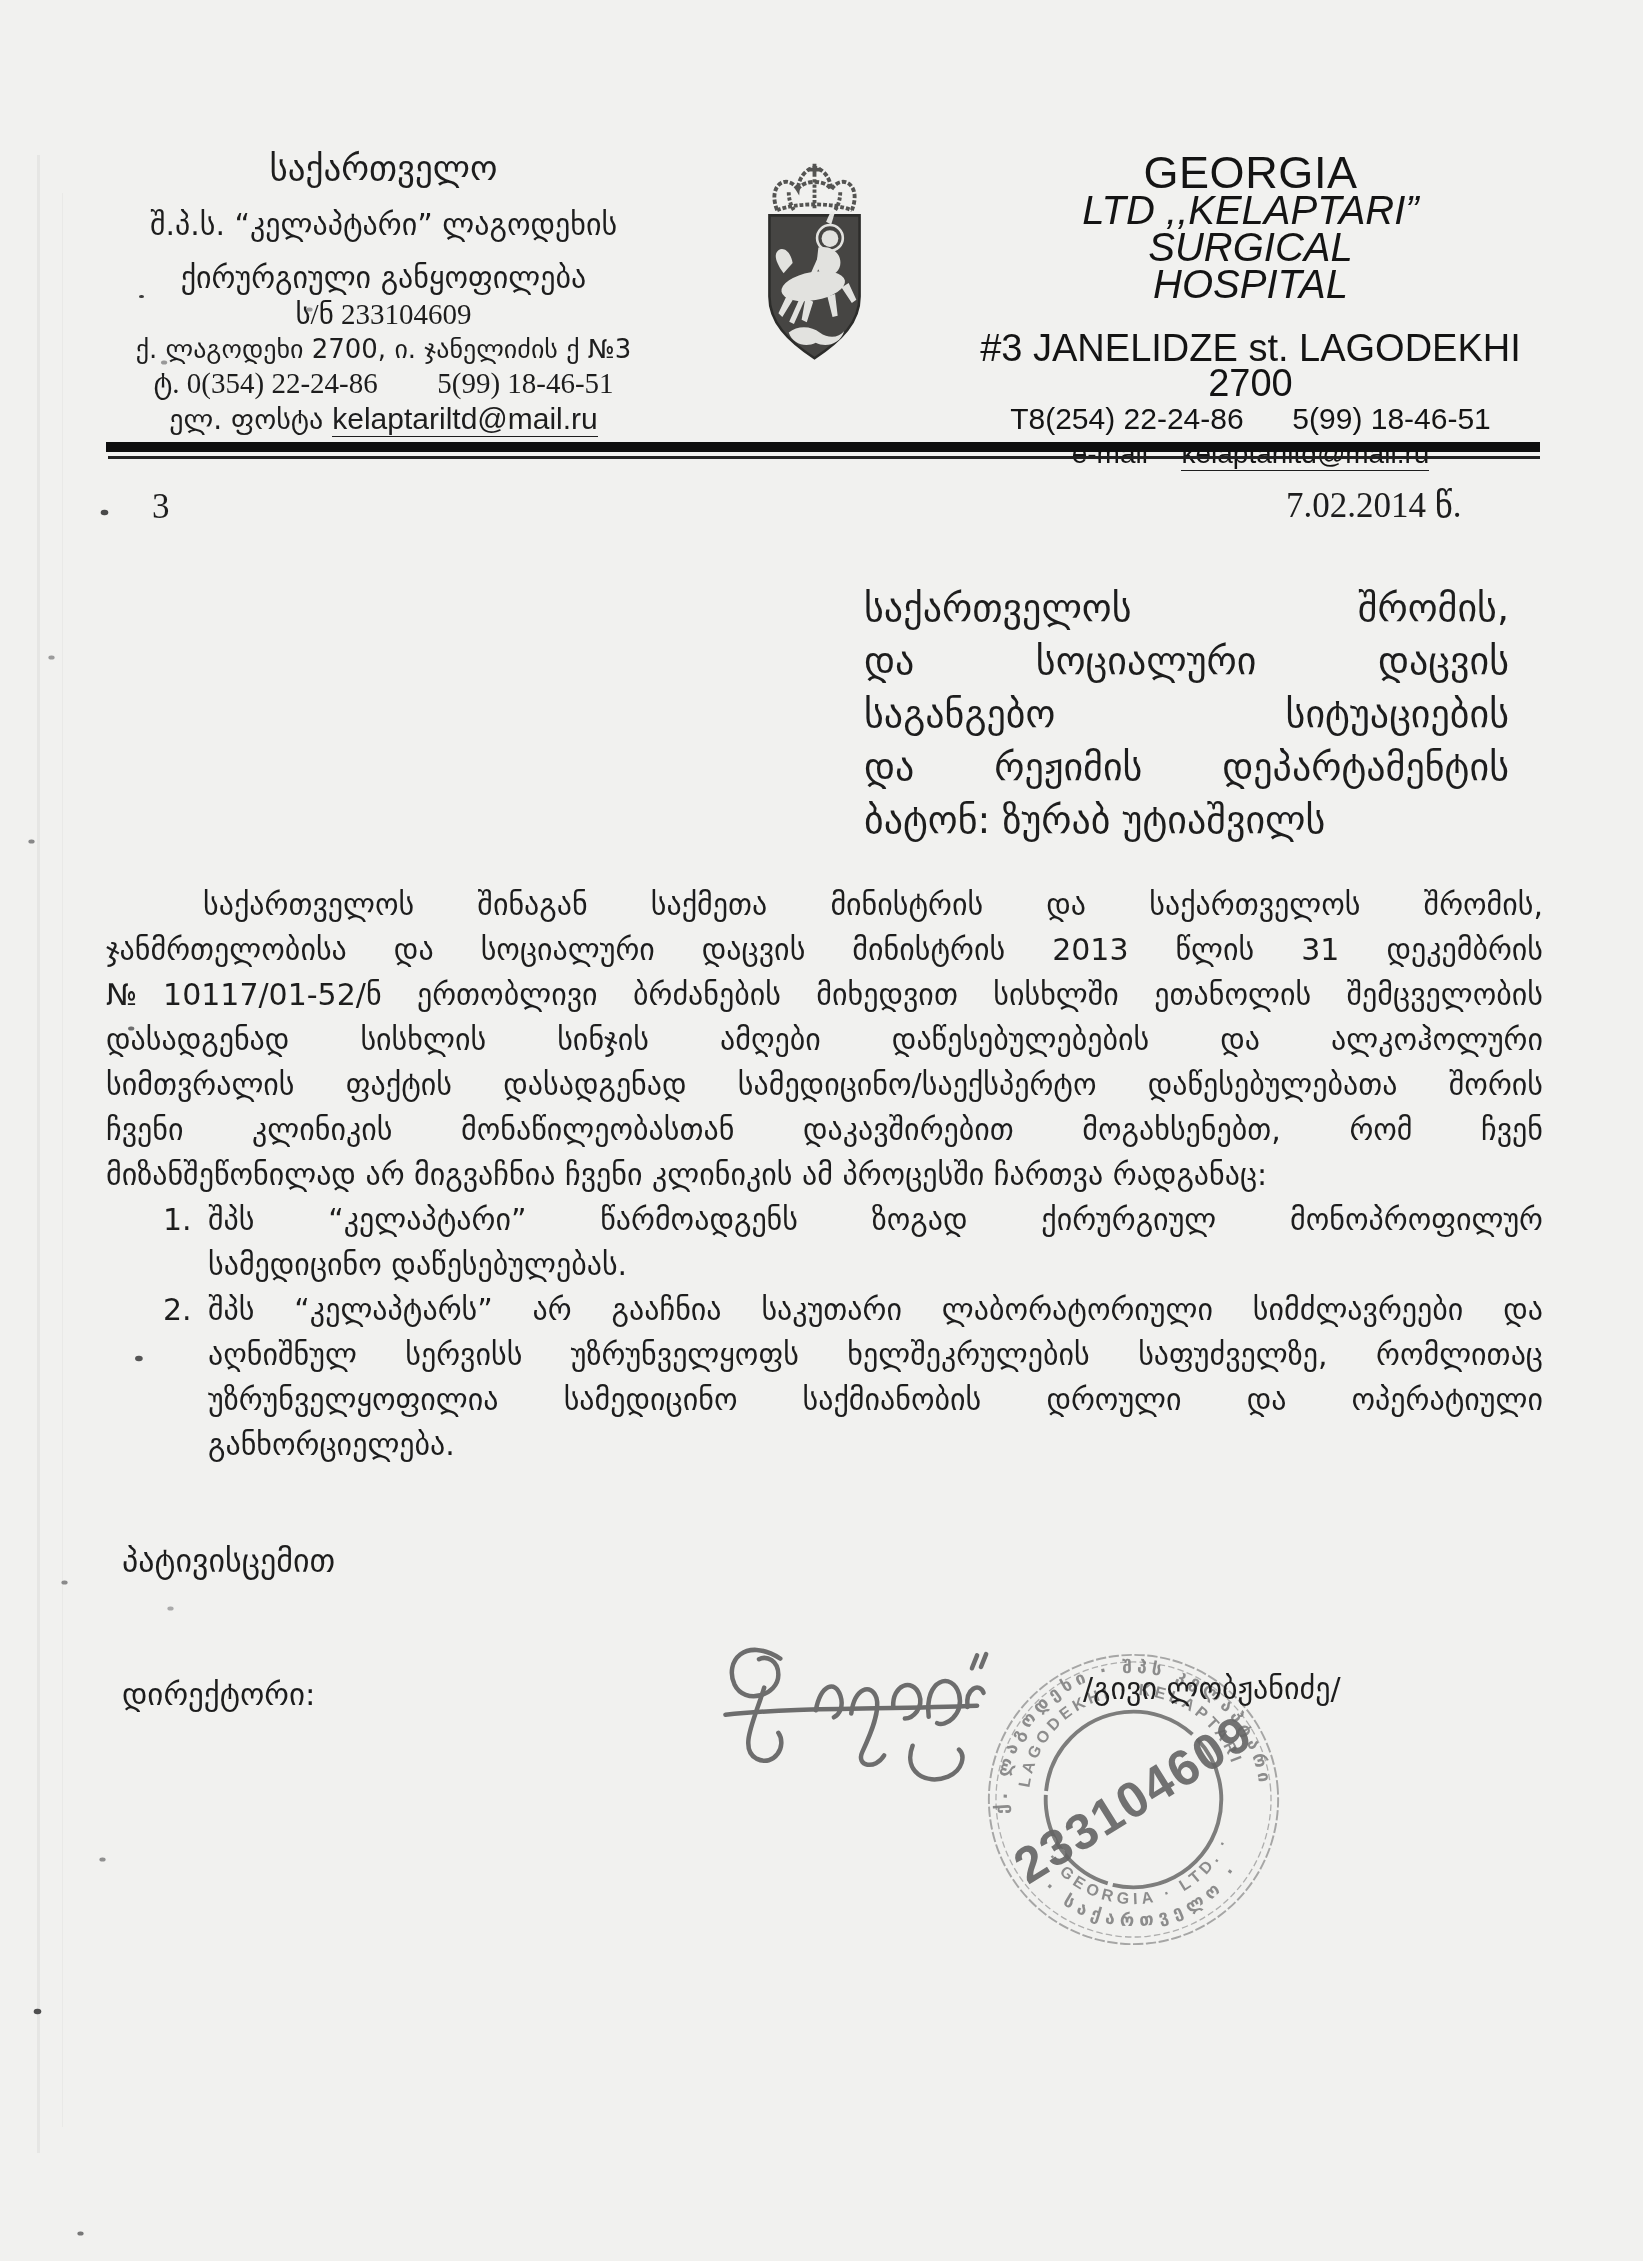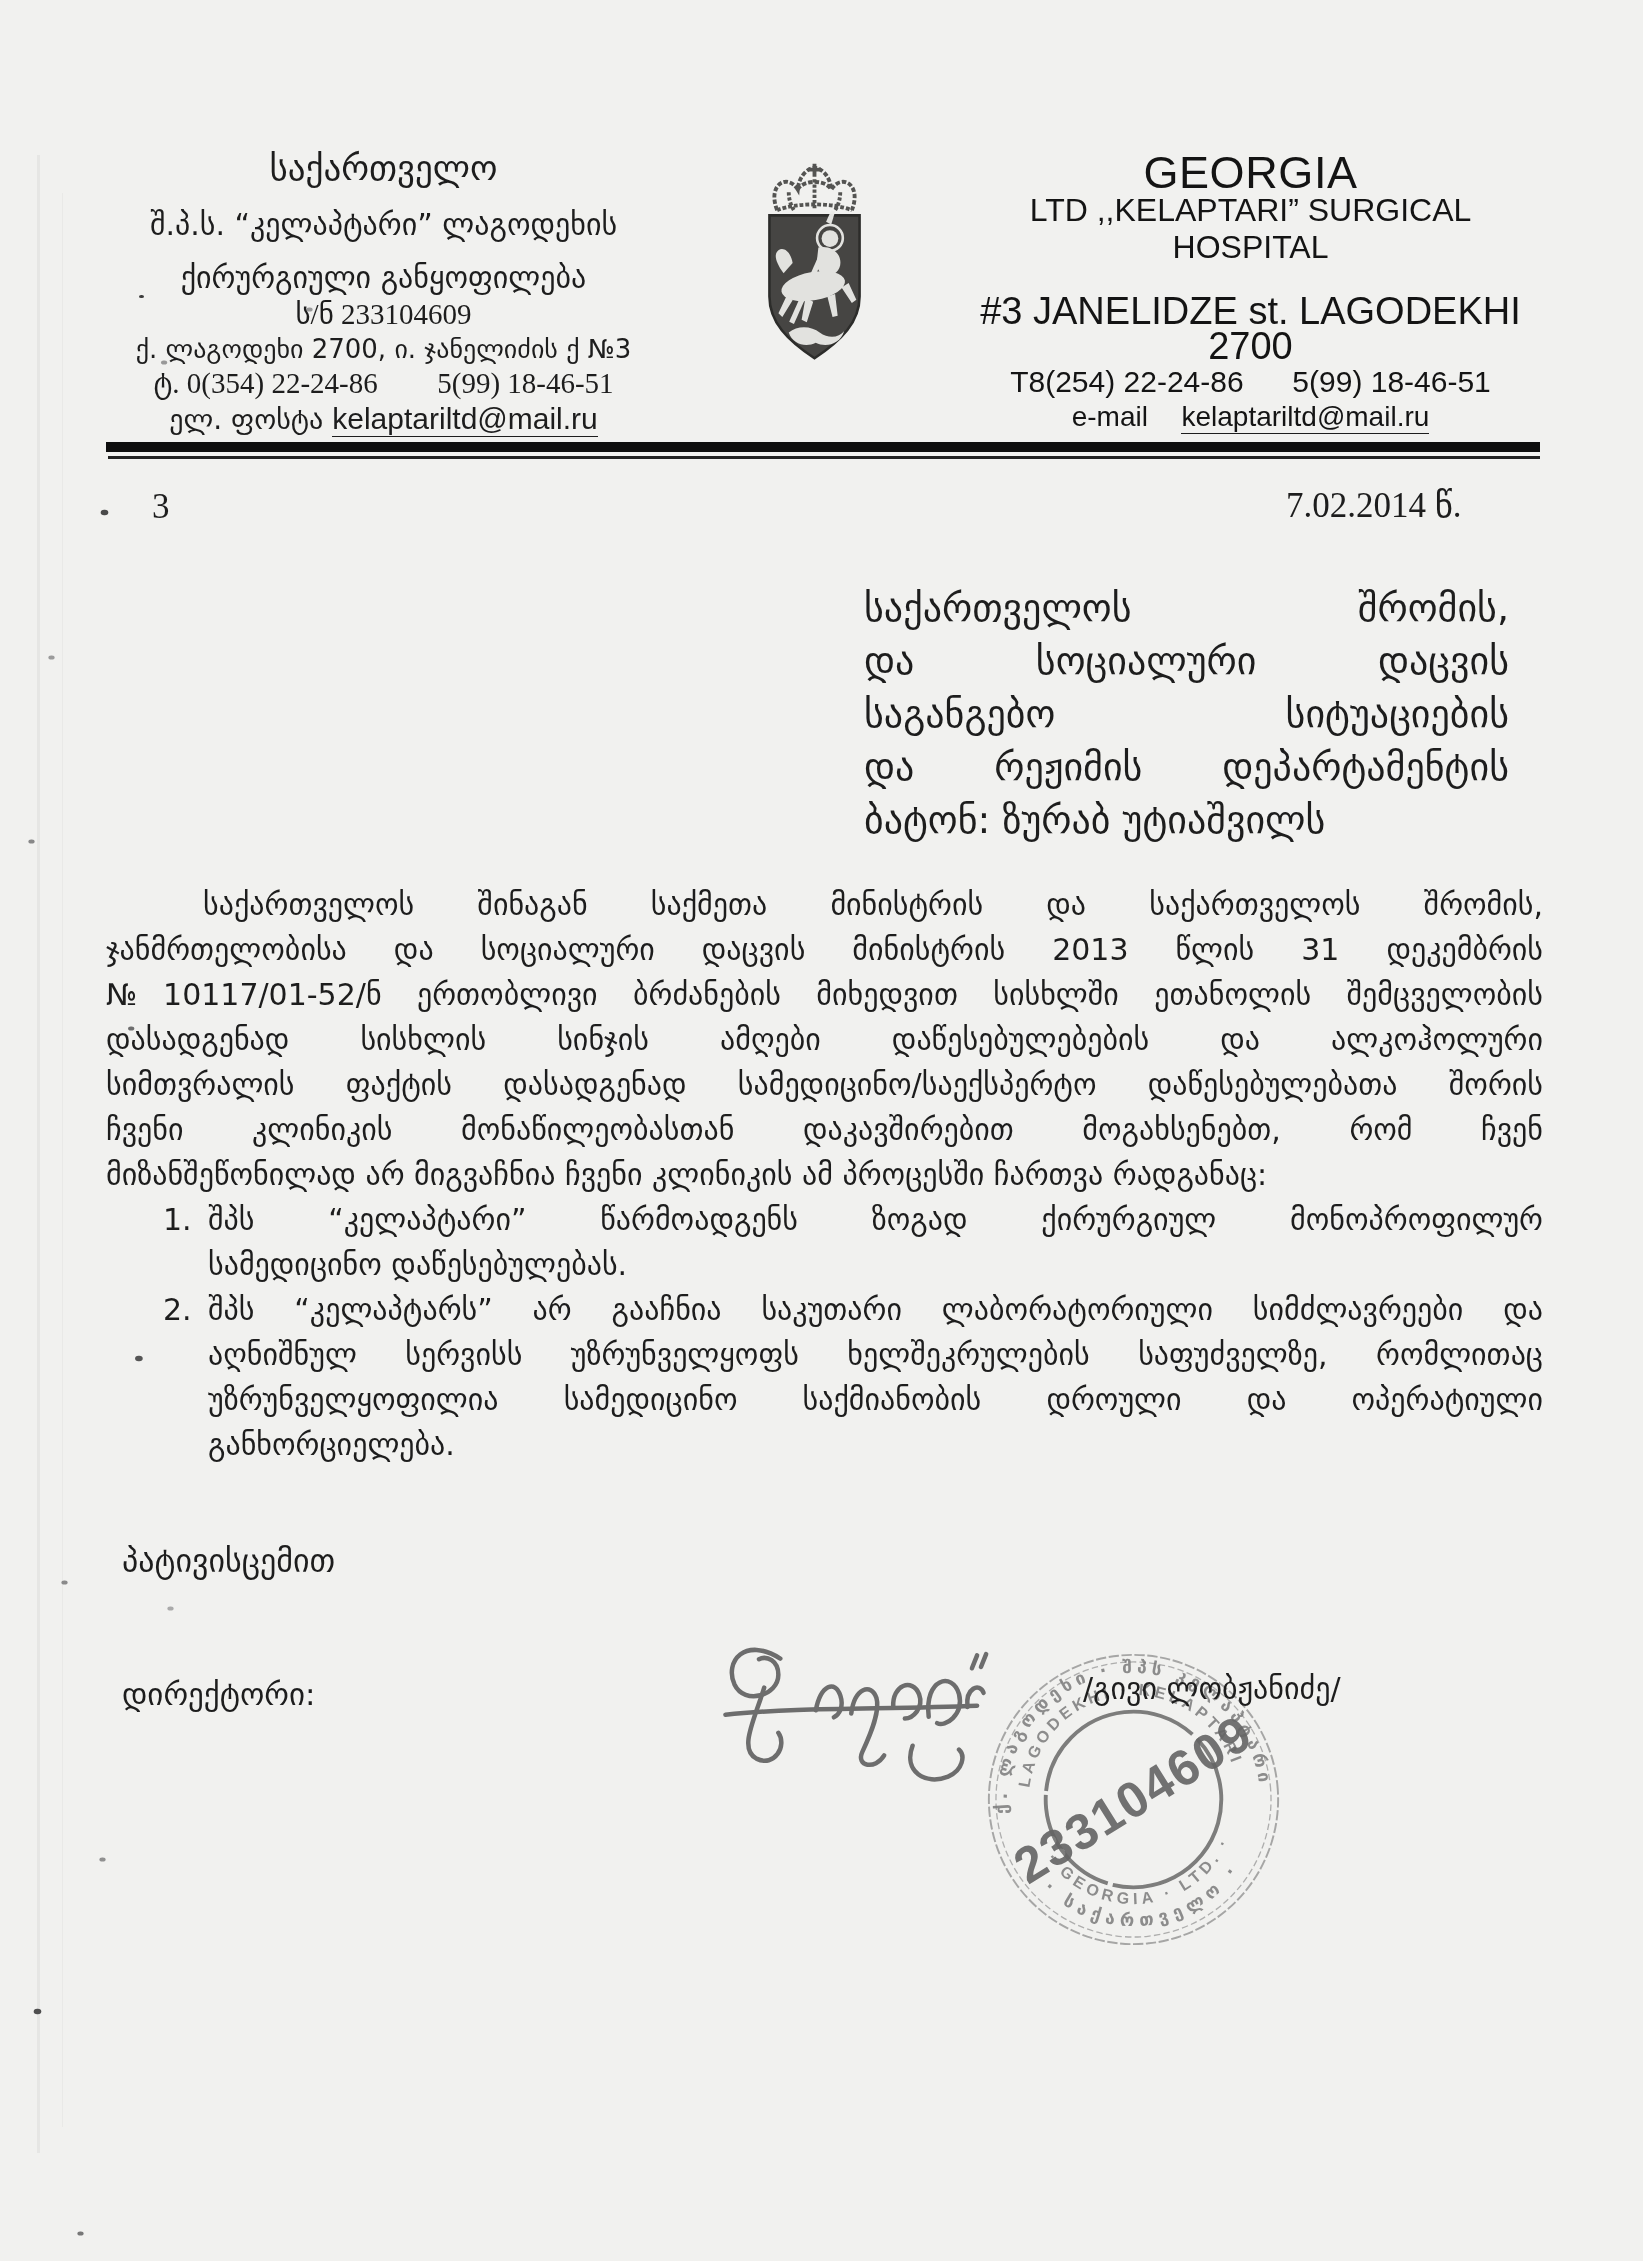--- a/index.html
+++ b/index.html
@@ -17,21 +17,21 @@
   .lh-left .country{font-size:35px;line-height:43px;}
   .lh-left .org{font-size:30px;line-height:37px;margin-top:16px;}
   .lh-left .taxid{font-size:29px;line-height:36px;font-family:"Liberation Serif","DejaVu Sans",serif;}
   .lh-left .addr{font-size:26px;line-height:34px;}
   .lh-left .phone{font-size:29px;line-height:35px;font-family:"Liberation Serif","DejaVu Sans",serif;}
   .lh-left .mail{font-size:28px;line-height:36px;}
   .lh-left .mail .email{font-family:"Liberation Sans",sans-serif;font-size:30px;border-bottom:1.9px solid #1d1d1d;padding-bottom:1.3px;}
 
   .lh-right{left:980px;top:153px;width:541px;font-family:"Liberation Sans",sans-serif;color:#141414;}
   .lh-right .country{font-size:45px;line-height:39px;letter-spacing:0.6px;}
-  .lh-right .org{font-size:32px;line-height:37px;}
+  .lh-right .org{font-size:40px;line-height:37px;font-style:italic;}
   .lh-right .gap{height:28px;}
   .lh-right .addr{font-size:38px;line-height:35px;}
   .lh-right .phone{font-size:30px;line-height:35px;}
   .lh-right .mail{font-size:28px;line-height:36px;}
   .lh-right .mail .email{border-bottom:1.9px solid #1d1d1d;padding-bottom:1.3px;}
 
   .emblem{left:750px;top:160px;width:129px;height:206px;}
 
   
   .rule-thick{left:106px;top:442px;width:1434px;height:9.7px;background:#0e0e0e;}

